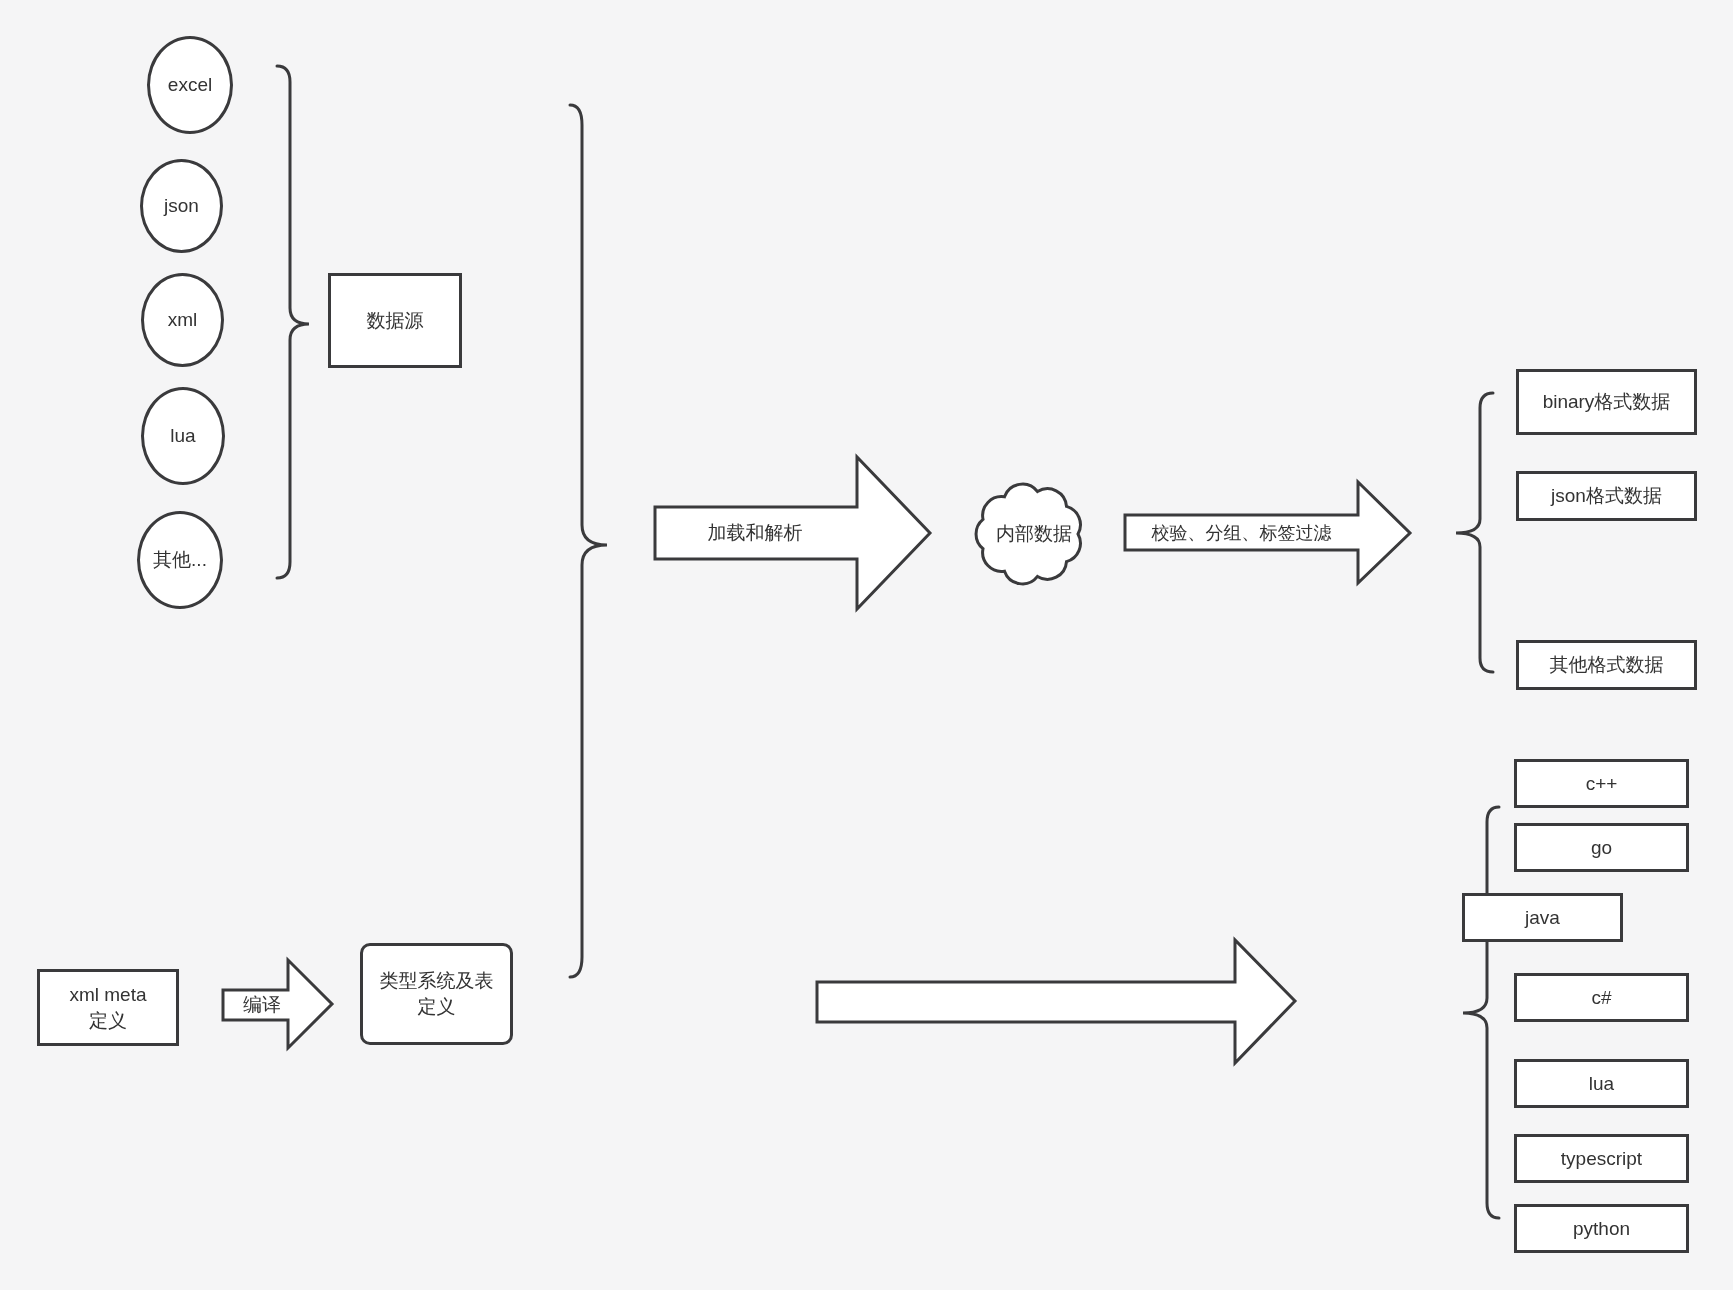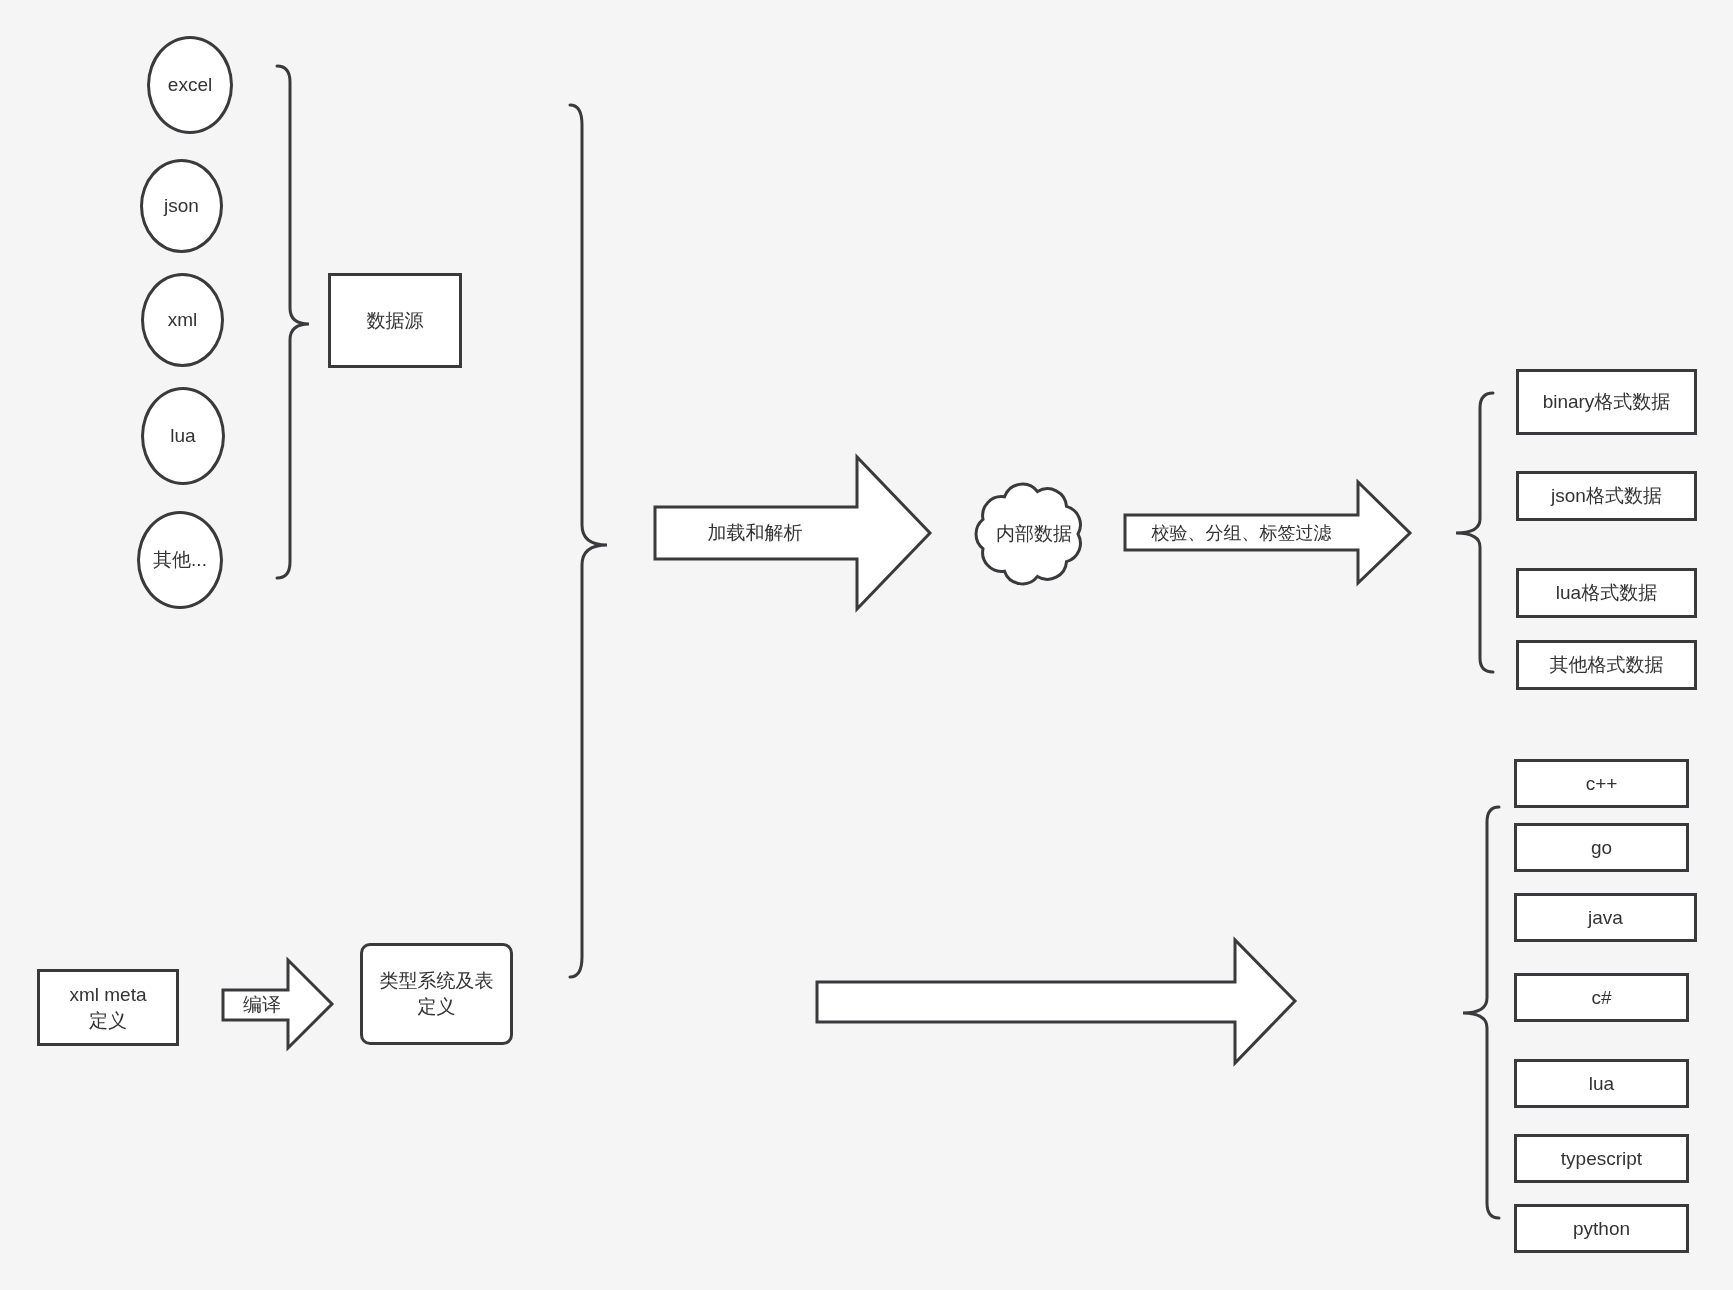--- a/index.html
+++ b/index.html
@@ -83,23 +83,20 @@
   <svg class="overlay" style="left:1450px; top:388px;" width="55" height="290">
     <path class="stroke" d="M 43 5 Q 30 5 30 20 L 30 131 Q 30 145 6 145 Q 30 145 30 159 L 30 270 Q 30 284 43 284"></path>
   </svg>
 
   <div class="shape" style="left:1516px; top:369px; width:181px; height:66px;">
       <span>binary格式数据</span>
     </div>
   <div class="shape" style="left:1516px; top:471px; width:181px; height:50px;">
       <span>json格式数据</span>
     </div>
-  <div class="shape" style="left:1516px; top:568px; width:181px; height:50px;">
-      <span>lua格式数据</span>
-    </div>
   <div class="shape" style="left:1516px; top:640px; width:181px; height:50px;">
       <span>其他格式数据</span>
     </div>
 
   <div class="shape" style="left:37px; top:969px; width:142px; height:77px; padding:0 27px;">
     <span>xml meta定义</span>
   </div>
 
   <svg class="overlay" style="left:218px; top:955px;" width="120" height="98">
     <polygon class="fillshape" points="5,35 70,35 70,5 114,49 70,93 70,65 5,65"></polygon>
@@ -117,21 +114,21 @@
   <svg class="overlay" style="left:1458px; top:800px;" width="50" height="424">
     <path class="stroke" d="M 41 7 Q 29 7 29 22 L 29 198 Q 29 213 5 213 Q 29 213 29 228 L 29 403 Q 29 418 41 418"></path>
   </svg>
 
   <div class="shape" style="left:1514px; top:759px;  width:175px; height:49px;">
       <span>c++</span>
     </div>
   <div class="shape" style="left:1514px; top:823px;  width:175px; height:49px;">
       <span>go</span>
     </div>
-  <div class="shape" style="left:1514px; top:893px;  width:183px; height:49px;">
+  <div class="shape" style="left:1462px; top:893px;  width:161px; height:49px;">
       <span>java</span>
     </div>
   <div class="shape" style="left:1514px; top:973px;  width:175px; height:49px;">
       <span>c#</span>
     </div>
   <div class="shape" style="left:1514px; top:1059px; width:175px; height:49px;">
       <span>lua</span>
     </div>
   <div class="shape" style="left:1514px; top:1134px; width:175px; height:49px;">
       <span>typescript</span>

